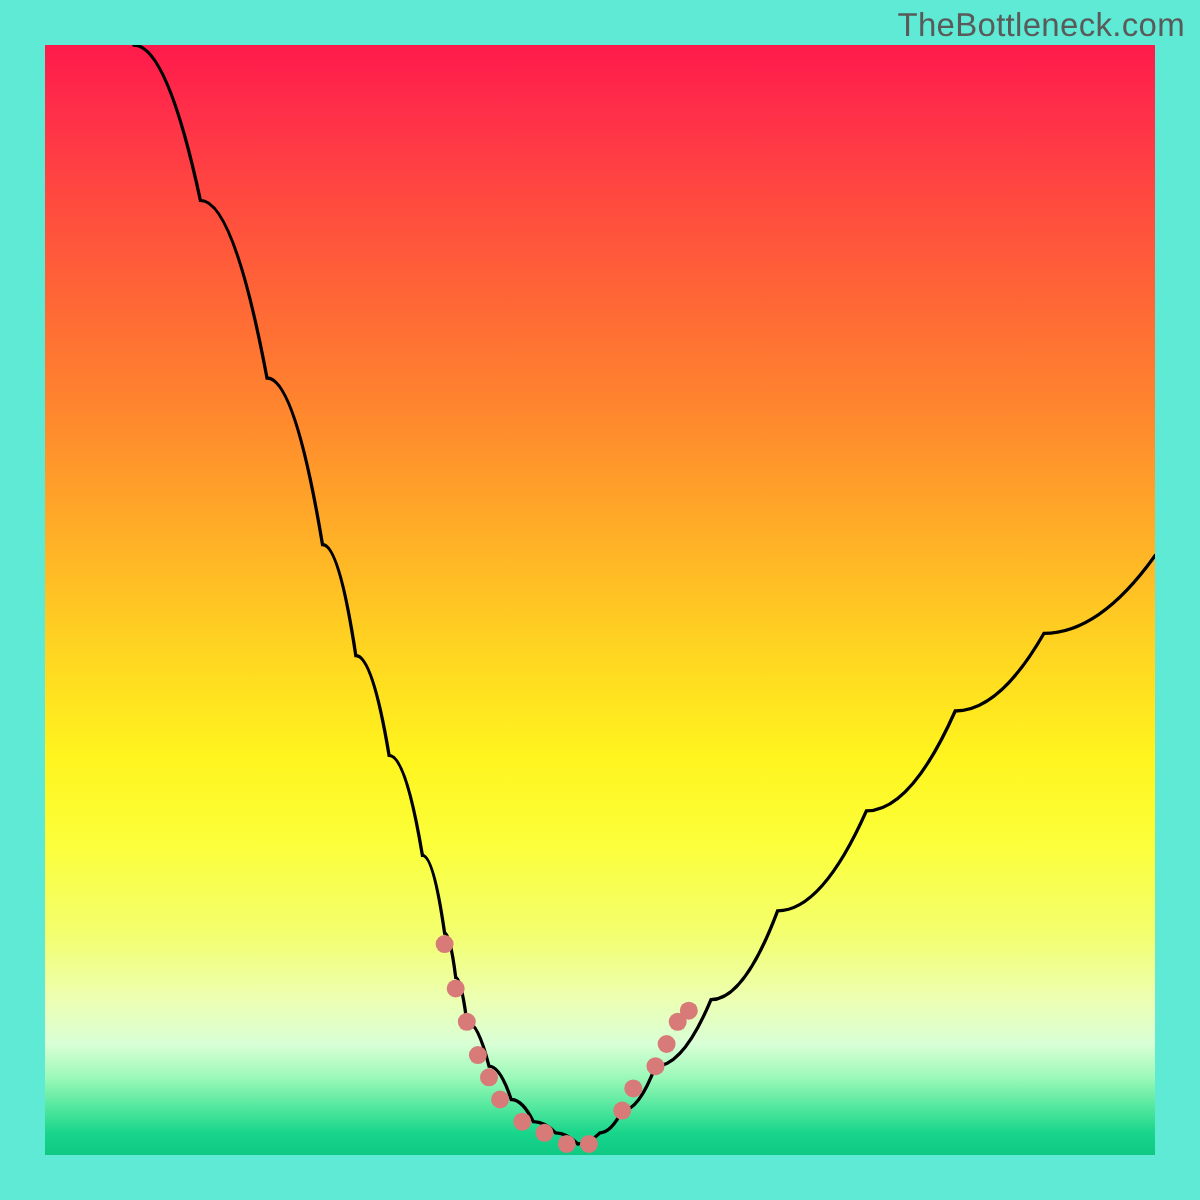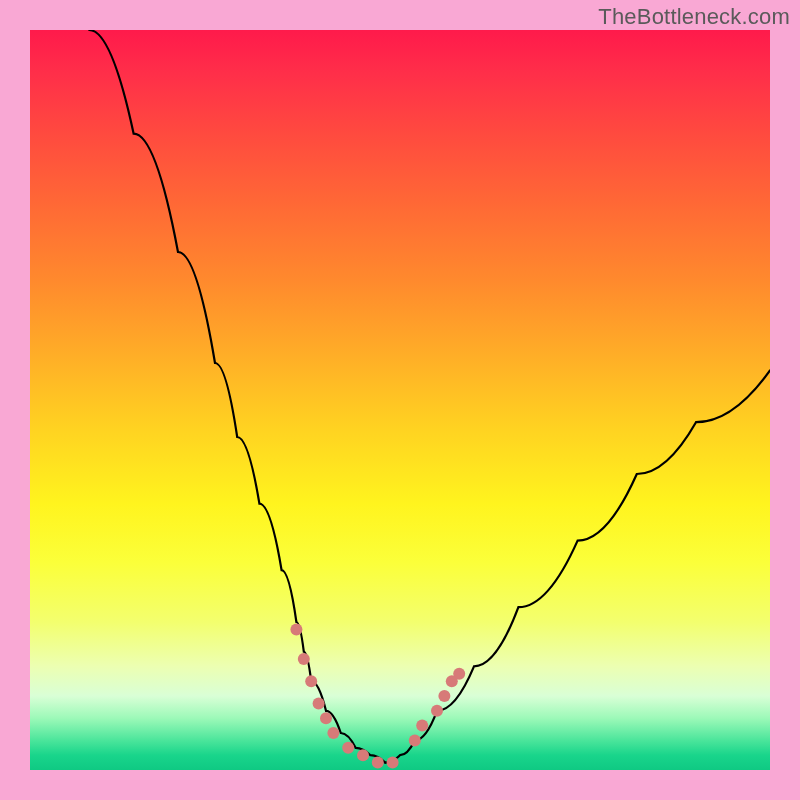--- a/index.html
+++ b/index.html
@@ -8,21 +8,21 @@
     width: 800px;
     height: 800px;
     background: #000;
     overflow: hidden;
     font-family: Arial, Helvetica, sans-serif;
   }
   .stage {
     position: relative;
     width: 800px;
     height: 800px;
-    background: #f9a8d4;
+    background: #5eead4;
   }
   .watermark {
     position: absolute;
     top: 4px;
     right: 10px;
     color: #5a5a5a;
     font-size: 22px;
     font-weight: 500;
     letter-spacing: 0.2px;
     z-index: 5;

